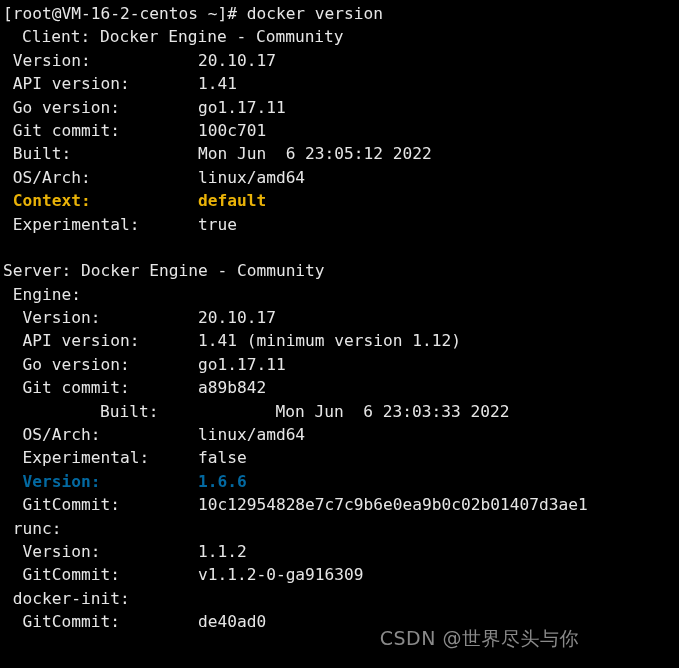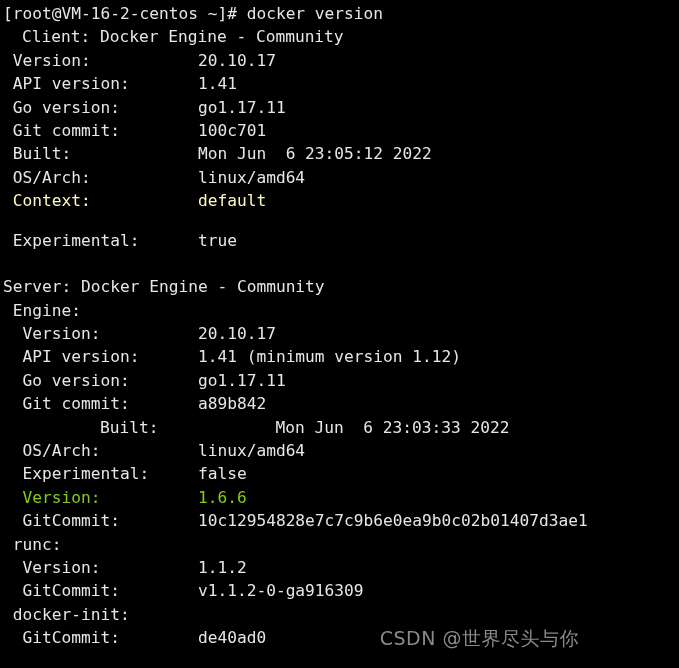--- a/index.html
+++ b/index.html
@@ -58,33 +58,33 @@
 <div id="terminal" style="background: rgb(0, 0, 0);">
   <div id="terminal-output">
       <div class="line" style="color: rgb(230, 230, 230);">[root@VM-16-2-centos ~]# docker version</div>
       <div class="line" style="color: rgb(230, 230, 230); margin-left: 19px;">Client: Docker Engine - Community</div>
       <div class="line" style="color: rgb(230, 230, 230);"> Version:           20.10.17</div>
       <div class="line" style="color: rgb(230, 230, 230);"> API version:       1.41</div>
       <div class="line" style="color: rgb(230, 230, 230);"> Go version:        go1.17.11</div>
       <div class="line" style="color: rgb(230, 230, 230);"> Git commit:        100c701</div>
       <div class="line" style="color: rgb(230, 230, 230);"> Built:             Mon Jun  6 23:05:12 2022</div>
       <div class="line" style="color: rgb(230, 230, 230);"> OS/Arch:           linux/amd64</div>
-      <div class="line" style="color: #fef9c3;"> Context:           default</div>
-      <div class="line" style="color: rgb(230, 230, 230); margin-top: 16px;"> Experimental:      true</div>
+      <div class="line" style="color: #eab308; font-weight: bold;"> Context:           default</div>
+      <div class="line" style="color: rgb(230, 230, 230);"> Experimental:      true</div>
       <div class="line blank"> </div>
       <div class="line" style="color: rgb(230, 230, 230);">Server: Docker Engine - Community</div>
       <div class="line" style="color: rgb(230, 230, 230);"> Engine:</div>
       <div class="line" style="color: rgb(230, 230, 230);">  Version:          20.10.17</div>
       <div class="line" style="color: rgb(230, 230, 230);">  API version:      1.41 (minimum version 1.12)</div>
       <div class="line" style="color: rgb(230, 230, 230);">  Go version:       go1.17.11</div>
       <div class="line" style="color: rgb(230, 230, 230);">  Git commit:       a89b842</div>
       <div class="line" style="color: rgb(230, 230, 230); text-align: center;">  Built:            Mon Jun  6 23:03:33 2022</div>
       <div class="line" style="color: rgb(230, 230, 230);">  OS/Arch:          linux/amd64</div>
       <div class="line" style="color: rgb(230, 230, 230);">  Experimental:     false</div>
-      <div class="line" style="color: #84cc16;">  Version:          1.6.6</div>
+      <div class="line" style="color: #0369a1; font-weight: bold;">  Version:          1.6.6</div>
       <div class="line" style="color: rgb(230, 230, 230);">  GitCommit:        10c12954828e7c7c9b6e0ea9b0c02b01407d3ae1</div>
       <div class="line" style="color: rgb(230, 230, 230);"> runc:</div>
       <div class="line" style="color: rgb(230, 230, 230);">  Version:          1.1.2</div>
       <div class="line" style="color: rgb(230, 230, 230);">  GitCommit:        v1.1.2-0-ga916309</div>
       <div class="line" style="color: rgb(230, 230, 230);"> docker-init:</div>
       <div class="line" style="color: rgb(230, 230, 230);">  GitCommit:        de40ad0</div>
     </div>
   <div class="watermark" style="color: rgb(138, 138, 138);">CSDN @世界尽头与你</div>
 </div>
 

